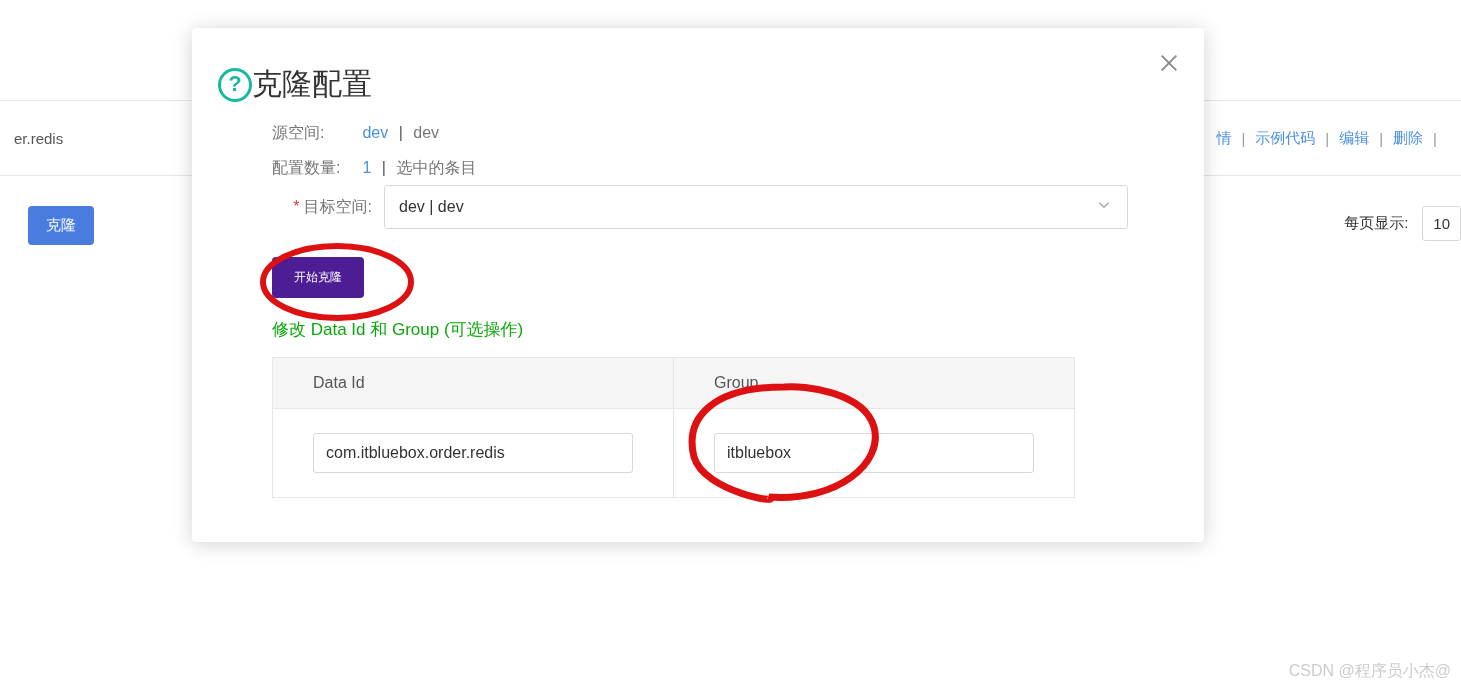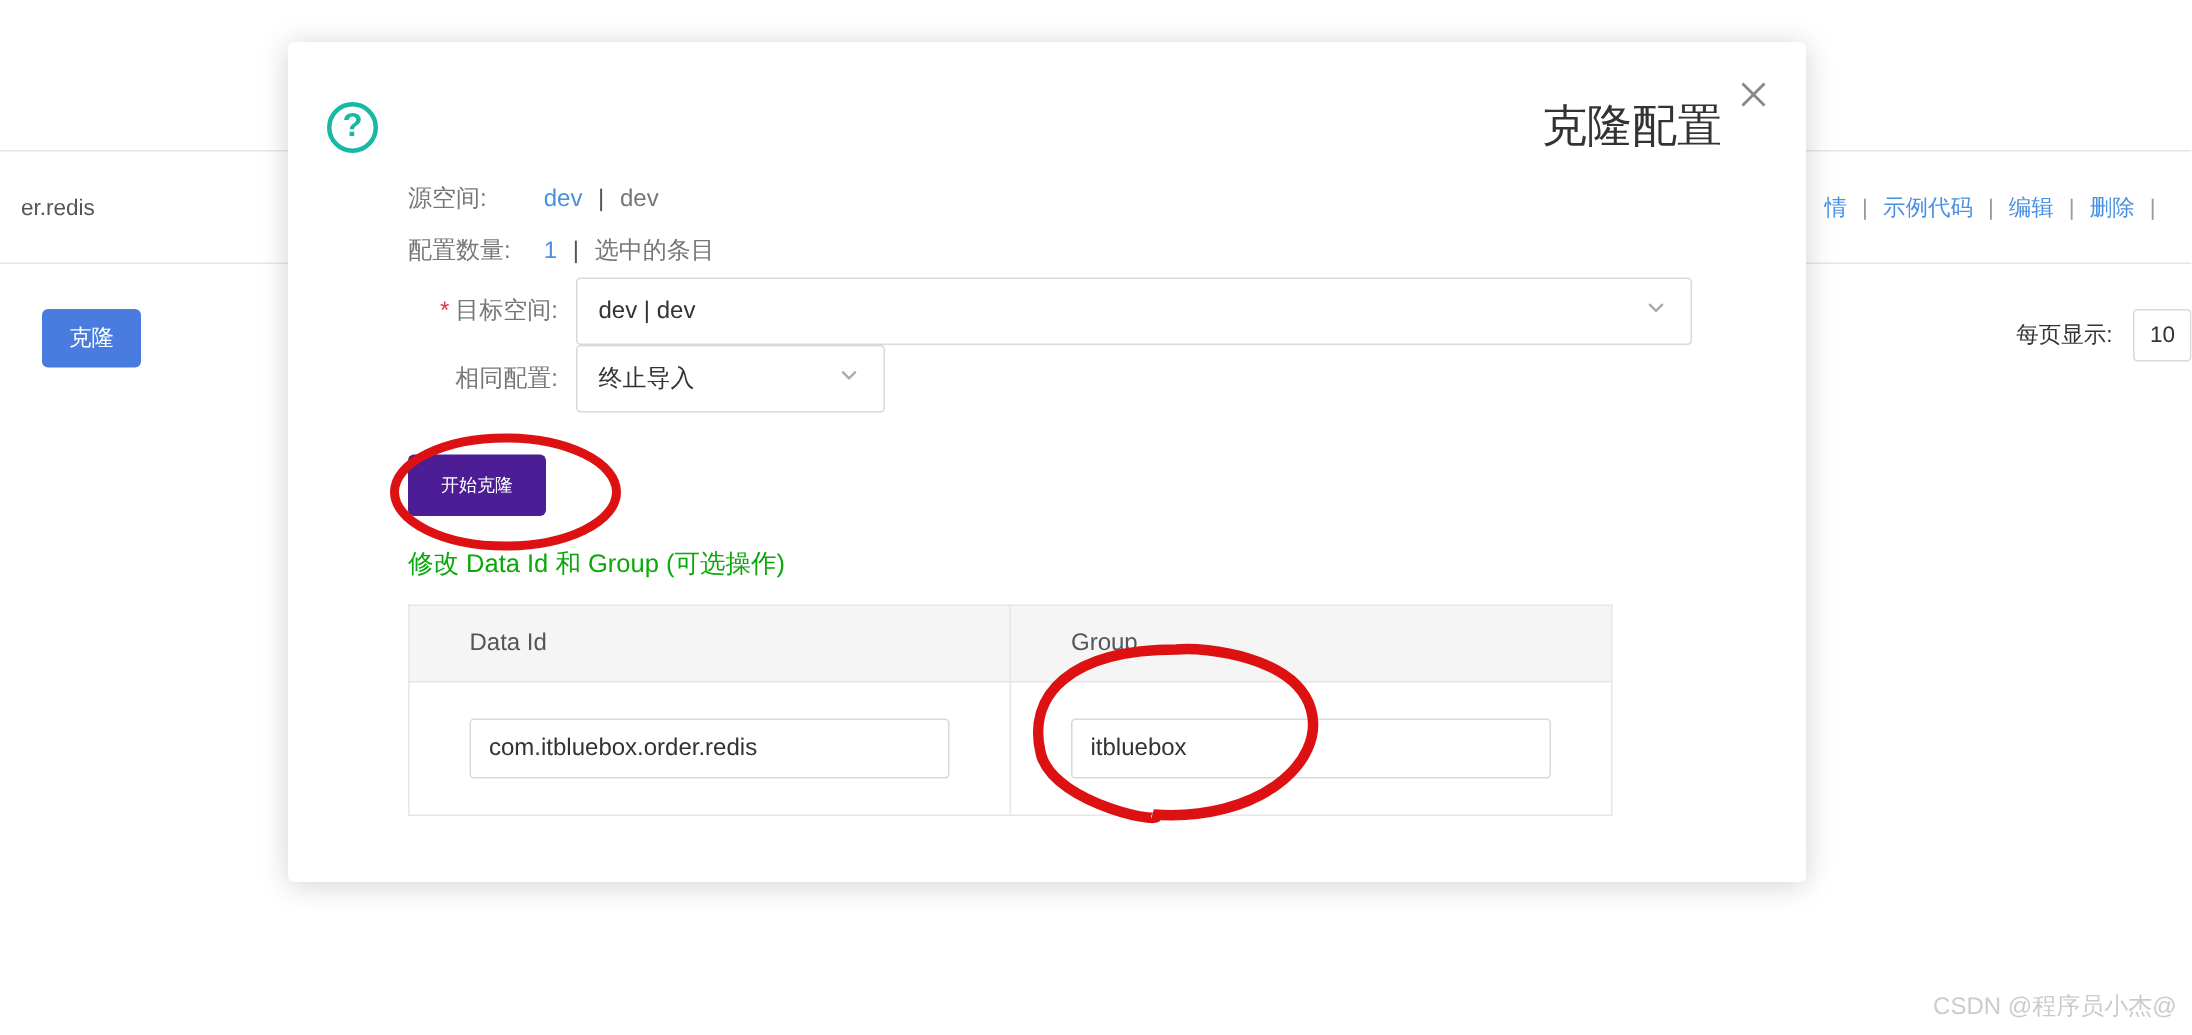--- a/index.html
+++ b/index.html
@@ -58,21 +58,21 @@
     box-shadow:0 2px 20px rgba(0,0,0,0.18);
     padding: 36px 56px 44px 56px;
   }
   .close-x {
     position:absolute; right:18px; top:18px;
     width:34px; height:34px; cursor:pointer;
     display:flex; align-items:center; justify-content:center;
   }
   .close-x svg { width:22px; height:22px; stroke:#888; stroke-width:2; }
 
-  .title-row { display:flex; align-items:center; gap:20px; margin-bottom:10px; margin-left:-30px;justify-content:space-between;}
+  .title-row { display:flex; align-items:center; gap:0; margin-bottom:10px; margin-left:-30px;}
   .qmark {
     width:34px; height:34px; border:3px solid #18b8a3; border-radius:50%;
     position:relative;
   }
   .qmark::after {
     content:"?"; color:#18b8a3; font-weight:bold; font-size:22px;
     position:absolute; left:50%; top:50%; transform:translate(-50%,-54%);
   }
   .title { font-size:30px; color:#333; font-weight:400; }
 
@@ -190,29 +190,20 @@
     <div class="form-row">
       <span class="label"><span class="req">*</span><span>目标空间:</span></span>
       <div class="select-box wide">
         <span>dev | dev</span>
         <span class="chev"><svg viewBox="0 0 24 24">
               <polyline points="6 9 12 15 18 9"></polyline>
             </svg></span>
       </div>
     </div>
 
-    <div class="form-row">
-      <span class="label">相同配置:</span>
-      <div class="select-box small">
-        <span>终止导入</span>
-        <span class="chev"><svg viewBox="0 0 24 24">
-              <polyline points="6 9 12 15 18 9"></polyline>
-            </svg></span>
-      </div>
-    </div>
 
     <div class="start-btn-wrap">
       <button class="start-btn">开始克隆</button>
       <svg class="ann-circle-1" width="170" height="90" viewBox="0 0 170 90">
         <ellipse cx="85" cy="45" rx="74" ry="36" fill="none" stroke="#d11" stroke-width="6"></ellipse>
       </svg>
     </div>
 
     <div class="opt-title">修改 Data Id 和 Group (可选操作)</div>
 

